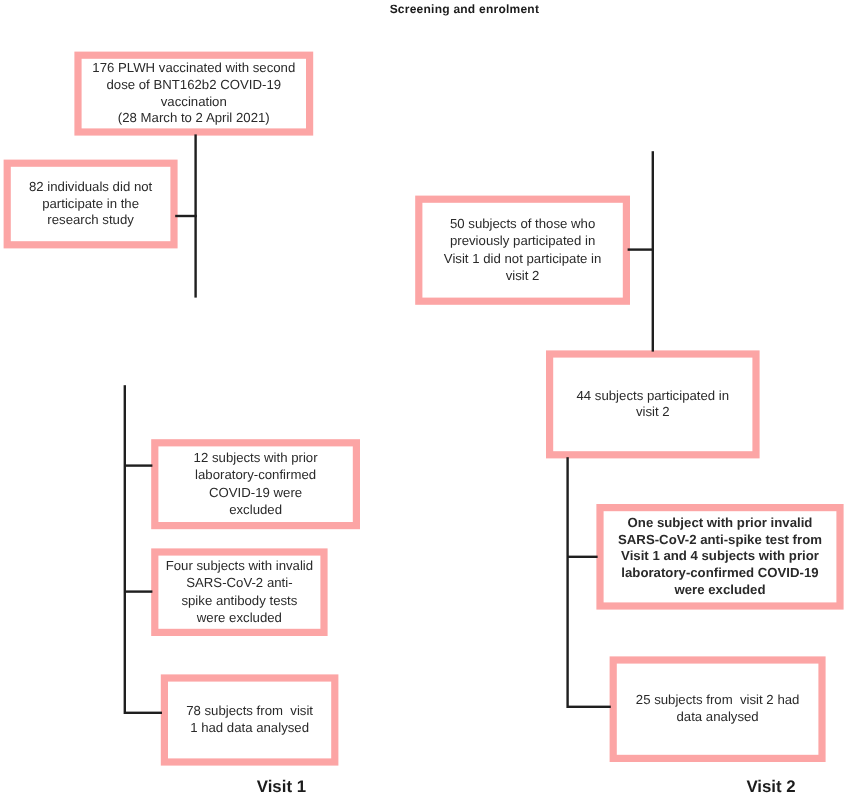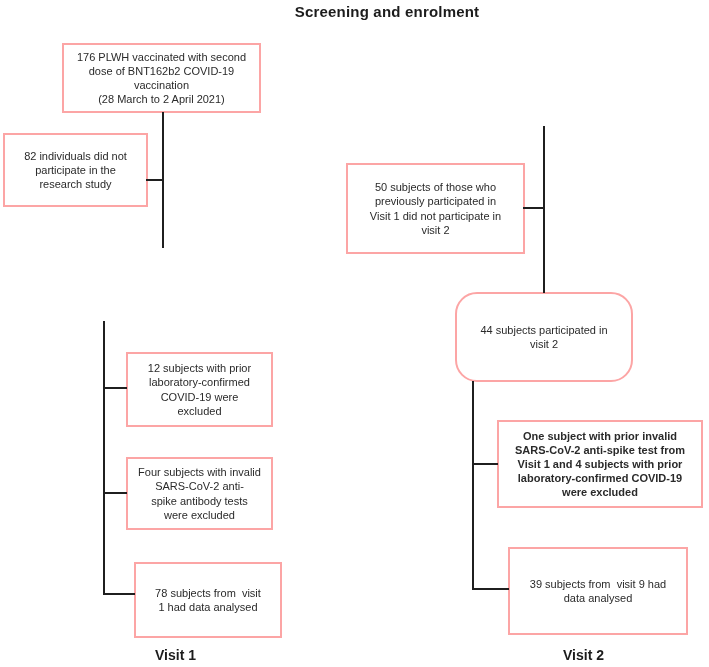--- a/index.html
+++ b/index.html
@@ -8,56 +8,56 @@
     width:709px;height:667px;
     background:#ffffff;
     font-family:"Liberation Sans","DejaVu Sans",sans-serif;
     color:#2a2a2a;
     overflow:hidden;
   }
   .title{
     position:absolute;
     left:287px;top:3px;width:200px;
     text-align:center;
-    font-size:15px;font-weight:bold;color:#1c1c1c;
+    font-size:10px;font-weight:bold;color:#1c1c1c;
     letter-spacing:0.2px;
   }
   .box{
     position:absolute;
     box-sizing:border-box;
-    border:2px solid #fca5a5;
+    border:6px solid #fca5a5;
     background:#ffffff;
     display:flex;
     align-items:center;
     justify-content:center;
     text-align:center;
     white-space:pre-wrap;
     font-size:11px;
     line-height:1.28;
     padding:2px;
   }
   .line{
     position:absolute;
     background:#1f1f1f;
   }
   .col-label{
     position:absolute;
-    text-align:left;
+    text-align:right;
     font-size:14px;font-weight:bold;color:#1c1c1c;
   }
   
   #b-l1{left:62px;top:43px;width:199px;height:70px;}
   #b-l2{left:3px;top:133px;width:145px;height:74px;}
   #b-l3{left:89px;top:247px;width:148px;height:75px;}
-  #b-l4{left:126px;top:352px;width:147px;height:75px;}
+  #b-l4{left:126px;top:366px;width:174px;height:75px;}
   #b-l5{left:126px;top:457px;width:147px;height:73px;}
   #b-l6{left:134px;top:562px;width:148px;height:76px;}
   #b-r1{left:418px;top:39px;width:252px;height:88px;}
   #b-r2{left:346px;top:163px;width:179px;height:91px;}
-  #b-r3{left:455px;top:292px;width:178px;height:90px;border-radius:22px;}
+  #b-r3{left:455px;top:292px;width:178px;height:90px;}
   #b-r4{left:497px;top:420px;width:206px;height:88px;font-weight:bold;}
   #b-r5{left:508px;top:547px;width:180px;height:88px;}
   
   #ln-v1{left:162px;top:112px;width:2px;height:136px;}
   #ln-h1{left:146px;top:179px;width:18px;height:2px;}
   #ln-v2{left:103px;top:321px;width:2px;height:274px;}
   #ln-h2{left:104px;top:387px;width:23px;height:2px;}
   #ln-h3{left:104px;top:492px;width:23px;height:2px;}
   #ln-h4{left:104px;top:593px;width:31px;height:2px;}
   #ln-v3{left:543px;top:126px;width:2px;height:167px;}
@@ -97,21 +97,21 @@
 previously participated in
 Visit 1 did not participate in
 visit 2</div>
   <div class="box" id="b-r3">44 subjects participated in
 visit 2</div>
   <div class="box" id="b-r4">One subject with prior invalid
 SARS-CoV-2 anti-spike test from
 Visit 1 and 4 subjects with prior
 laboratory-confirmed COVID-19
 were excluded</div>
-  <div class="box" id="b-r5">39 subjects from  visit 9 had
+  <div class="box" id="b-r5">25 subjects from  visit 2 had
 data analysed</div>
 
   <div class="line" id="ln-v1"></div>
   <div class="line" id="ln-h1"></div>
   <div class="line" id="ln-v2"></div>
   <div class="line" id="ln-h2"></div>
   <div class="line" id="ln-h3"></div>
   <div class="line" id="ln-h4"></div>
 
   <div class="line" id="ln-v3"></div>

